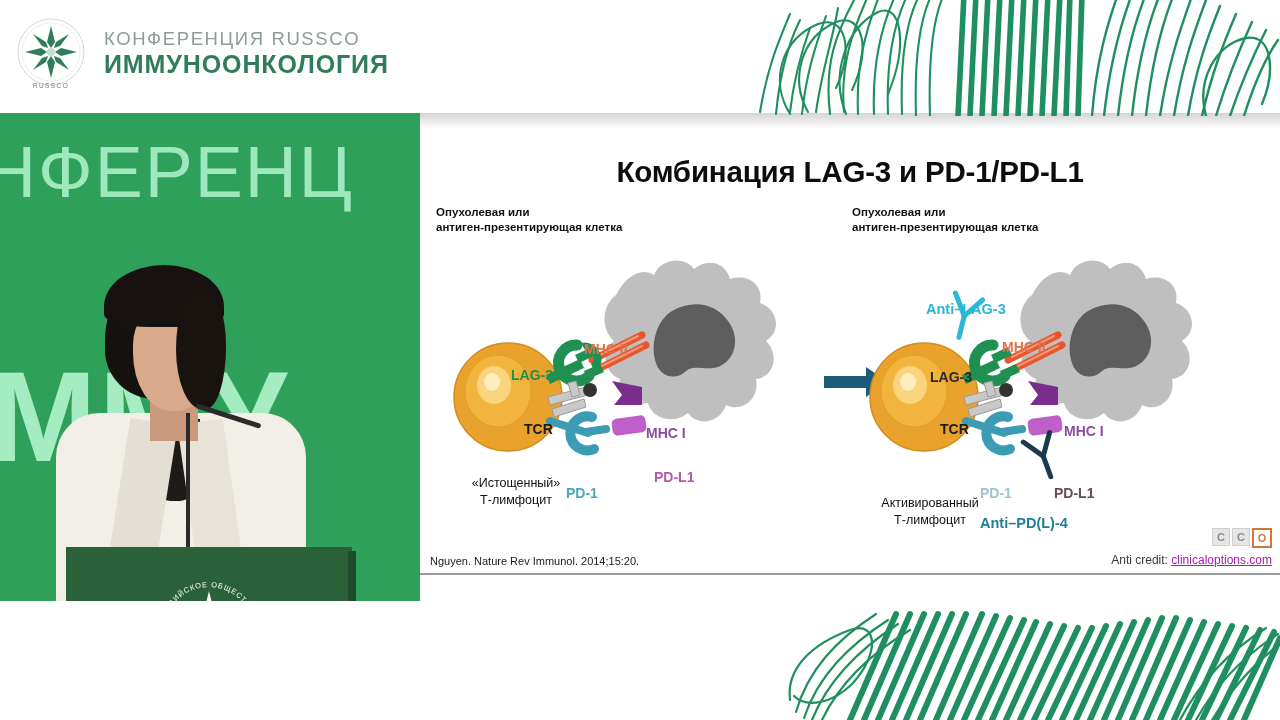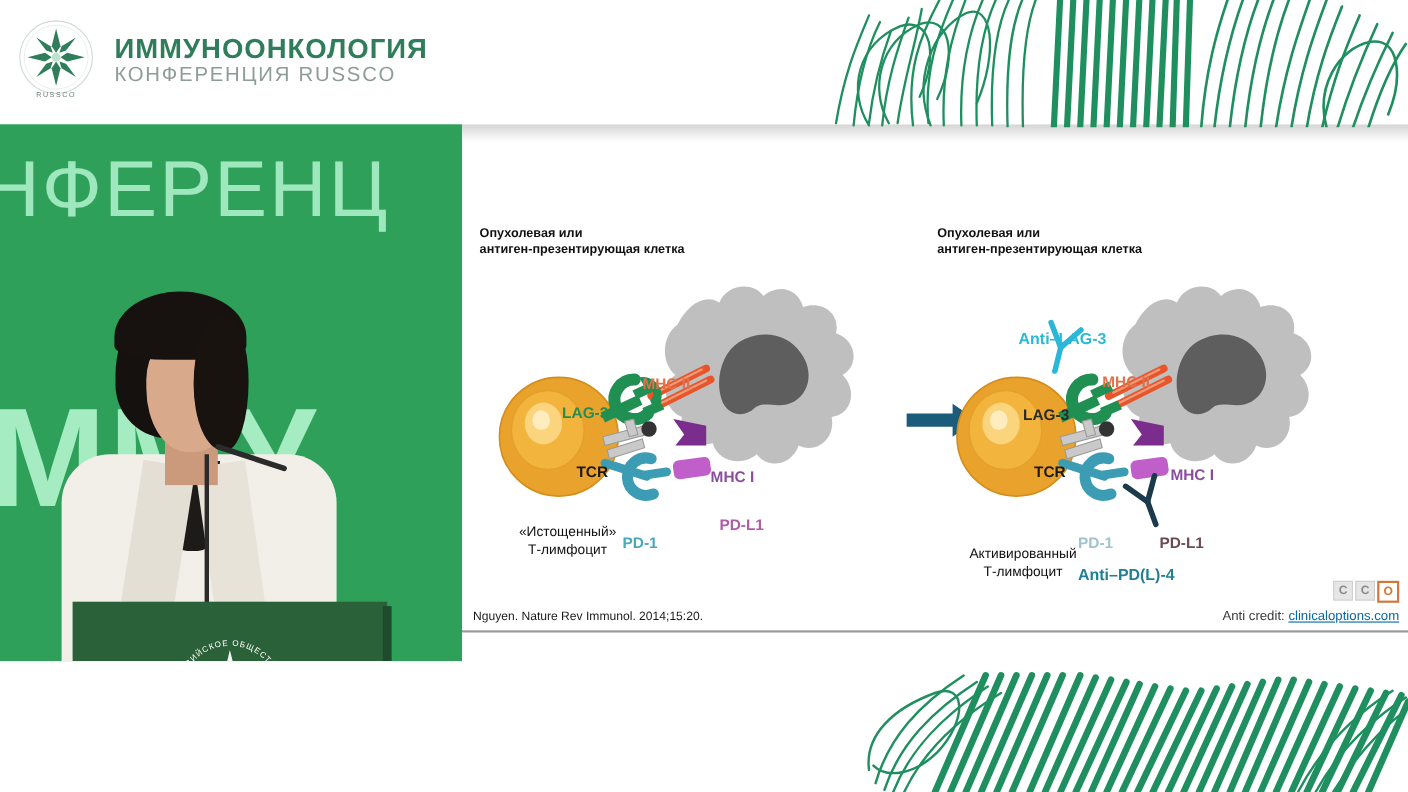--- a/index.html
+++ b/index.html
@@ -50,21 +50,21 @@
   #panel-right{left:432px;}
   .cell-caption{position:absolute;width:100%;text-align:left;font-size:11.5px;font-weight:bold;color:#111;line-height:1.32;}
   .tcell-caption{position:absolute;width:100%;text-align:center;font-size:12.5px;font-weight:normal;color:#111;line-height:1.34;}
   .lbl{position:absolute;font-size:14px;font-family:"Liberation Sans",sans-serif;white-space:nowrap;margin-top:48px;}
   .lbl-b{font-weight:bold;}
   #arrow-mid{position:absolute;left:404px;top:252px;width:66px;height:34px;}
   #footer-line{position:absolute;left:0px;top:460px;width:860px;height:1.5px;background:#9a9a9a;}
   #citation{position:absolute;left:10px;top:442px;font-size:11px;color:#1a1a1a;
     font-family:"Liberation Sans",sans-serif;}
   #credit{position:absolute;right:8px;top:440px;font-size:12px;color:#3a3a3a;white-space:nowrap;}
-  #credit a{color:#0369a1;text-decoration:underline;}
+  #credit a{color:#a21caf;text-decoration:underline;}
   #cco{position:absolute;right:8px;top:415px;display:flex;gap:2px;}
   .cco-box{width:16px;height:16px;display:flex;align-items:center;justify-content:center;
     font-size:11px;font-weight:bold;font-family:"Liberation Sans",sans-serif;}
   .cco-c{background:#e6e6e6;color:#8c8c8c;border:1px solid #cfcfcf;}
   .cco-o{background:#ffffff;color:#d4763a;border:2px solid #d4763a;}
 </style>
 </head>
 <body>
 
 <div id="header">
@@ -134,22 +134,22 @@
           <path d="M57 62 L44 54 L42 48 L48 50 Z"></path>
           <path d="M57 26 L44 34 L42 40 L48 38 Z"></path>
           <path d="M21 62 L34 54 L36 48 L30 50 Z"></path>
         </g>
         <circle cx="39" cy="44" r="4" fill="#bfe0cf"></circle>
         <text x="39" y="80" text-anchor="middle" font-size="6.5" fill="#6d7d76" font-family="Liberation Sans, sans-serif" letter-spacing="1.4">RUSSCO</text>
         <path id="ringpath" d="M39 18 a26 26 0 0 1 0 52 a26 26 0 0 1 0 -52" fill="none"></path>
       </svg>
     </div>
     <div id="brand-text">
+      <div id="brand-line1">КОНФЕРЕНЦИЯ RUSSCO</div>
       <div id="brand-line2">ИММУНООНКОЛОГИЯ</div>
-      <div id="brand-line1">КОНФЕРЕНЦИЯ RUSSCO</div>
     </div>
   </div>
 </div>
 
 <div id="speaker">
   <div class="sp-bgtext" id="sp-t1">НФЕРЕНЦ</div>
   <div class="sp-bgtext" id="sp-t2">ММУ</div>
 
   <div id="sp-body"></div>
   <div id="sp-inner"></div>
@@ -186,20 +186,21 @@
         <textPath href="#arcTop" startOffset="6%">РОССИЙСКОЕ ОБЩЕСТВО КЛИНИЧЕСКОЙ ОНКОЛОГИИ</textPath>
       </text>
       <text x="61" y="113" text-anchor="middle" font-size="9" fill="#ffffff" font-family="Liberation Sans, sans-serif" letter-spacing="1.6" font-weight="bold">RUSSCO</text>
     </svg>
   </div>
 </div>
 
 <div id="slide">
   <div id="slide-topshade"></div>
 
+  <div id="slide-title">Комбинация LAG-3 и PD-1/PD-L1</div>
 
   <div class="panel" id="panel-left">
     <div class="cell-caption" style="left:0;top:0;">
       <span>Опухолевая или</span><br>
       <span>антиген-презентирующая клетка</span>
     </div>
 
     <svg width="420" height="270" viewBox="0 0 420 270" style="position:absolute;left:0;top:34px;">
 
       <path d="M180 56 C190 36 206 28 218 36 C224 20 248 16 258 30 C272 18 290 24 294 40

